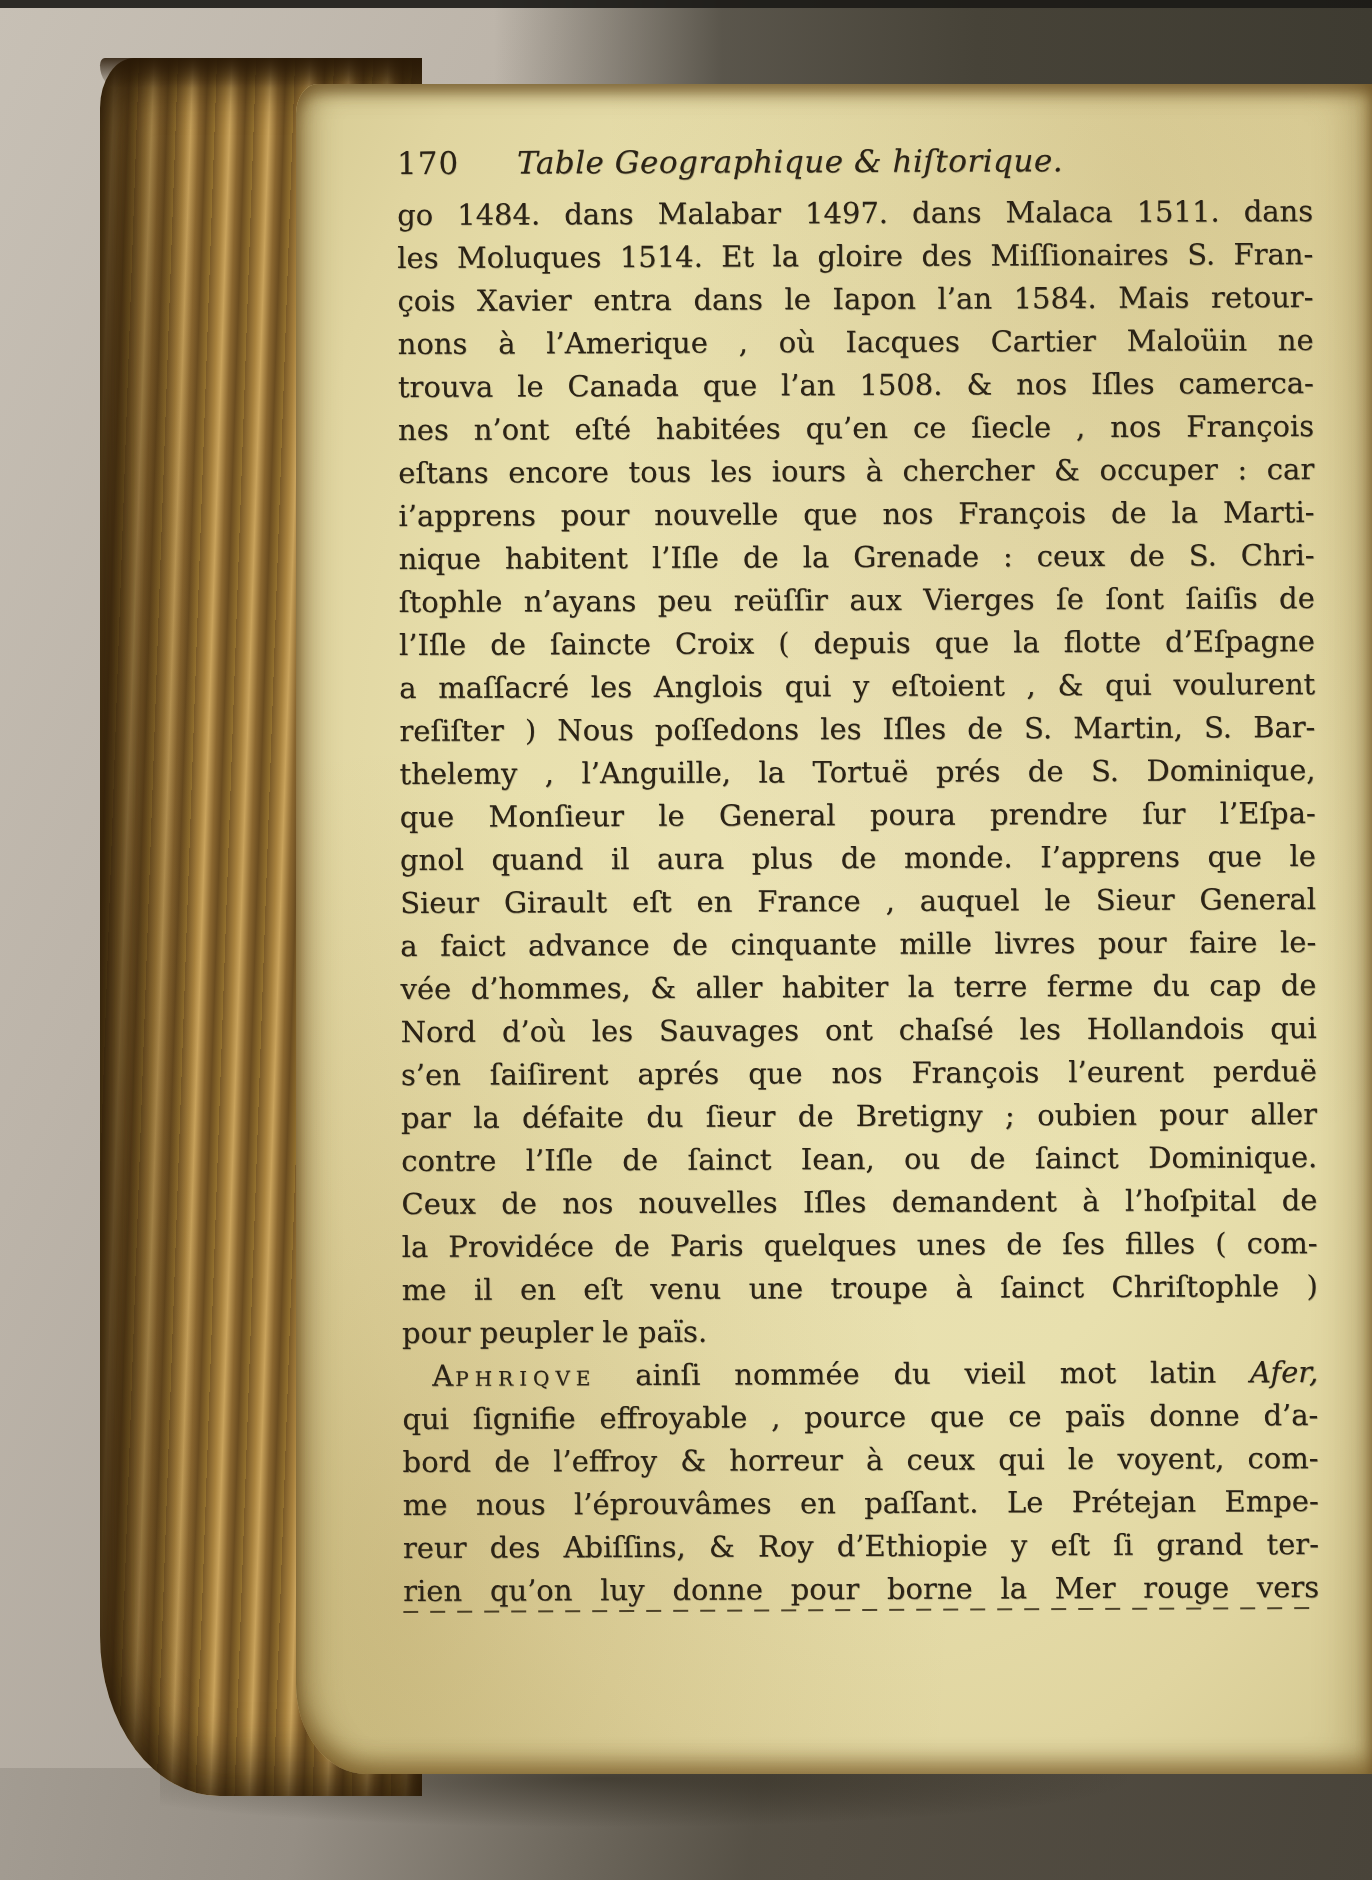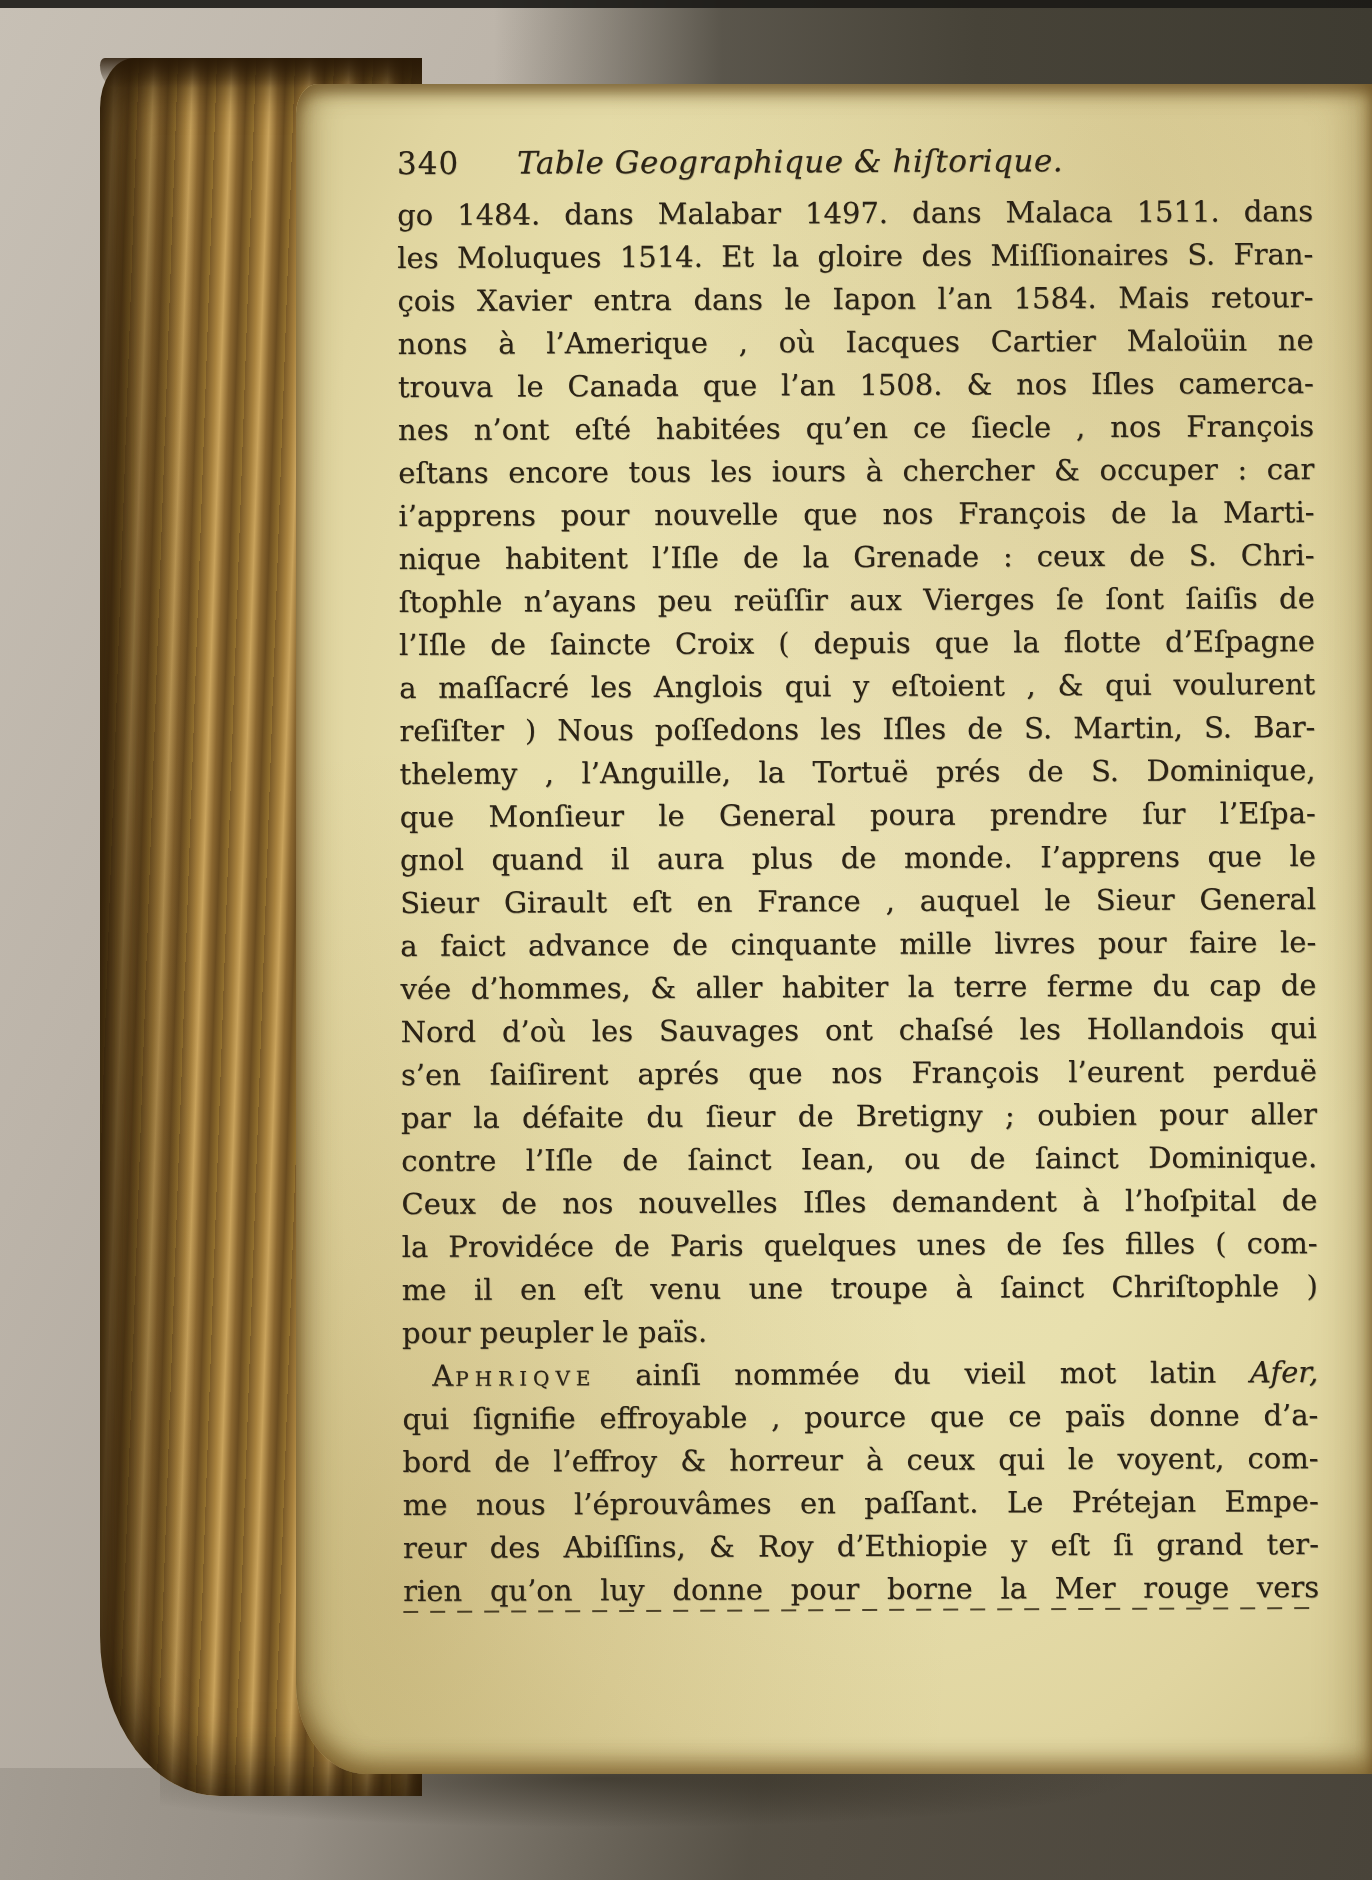--- a/index.html
+++ b/index.html
@@ -68,21 +68,21 @@
   <div class="top-strip"></div>
   <div class="bottom-band"></div>
   <div class="book-shadow"></div>
 
   <div class="fore-edge"></div>
 
   <div class="page"></div>
 
   <div class="text-block">
     <div class="header-row">
-      <span class="page-number">340</span>
+      <span class="page-number">170</span>
       <span class="running-title">Table Geographique &amp; hiſtorique.</span>
     </div>
     <div>
         <div class="line">go 1484. dans Malabar 1497. dans Malaca 1511. dans</div>
         <div class="line">les Moluques 1514. Et la gloire des Miſſionaires S. Fran-</div>
         <div class="line">çois Xavier entra dans le Iapon l’an 1584. Mais retour-</div>
         <div class="line">nons à l’Amerique , où Iacques Cartier Maloüin ne</div>
         <div class="line">trouva le Canada que l’an 1508. &amp; nos Iſles camerca-</div>
         <div class="line">nes n’ont eſté habitées qu’en ce ſiecle , nos François</div>
         <div class="line">eſtans encore tous les iours à chercher &amp; occuper : car</div>

